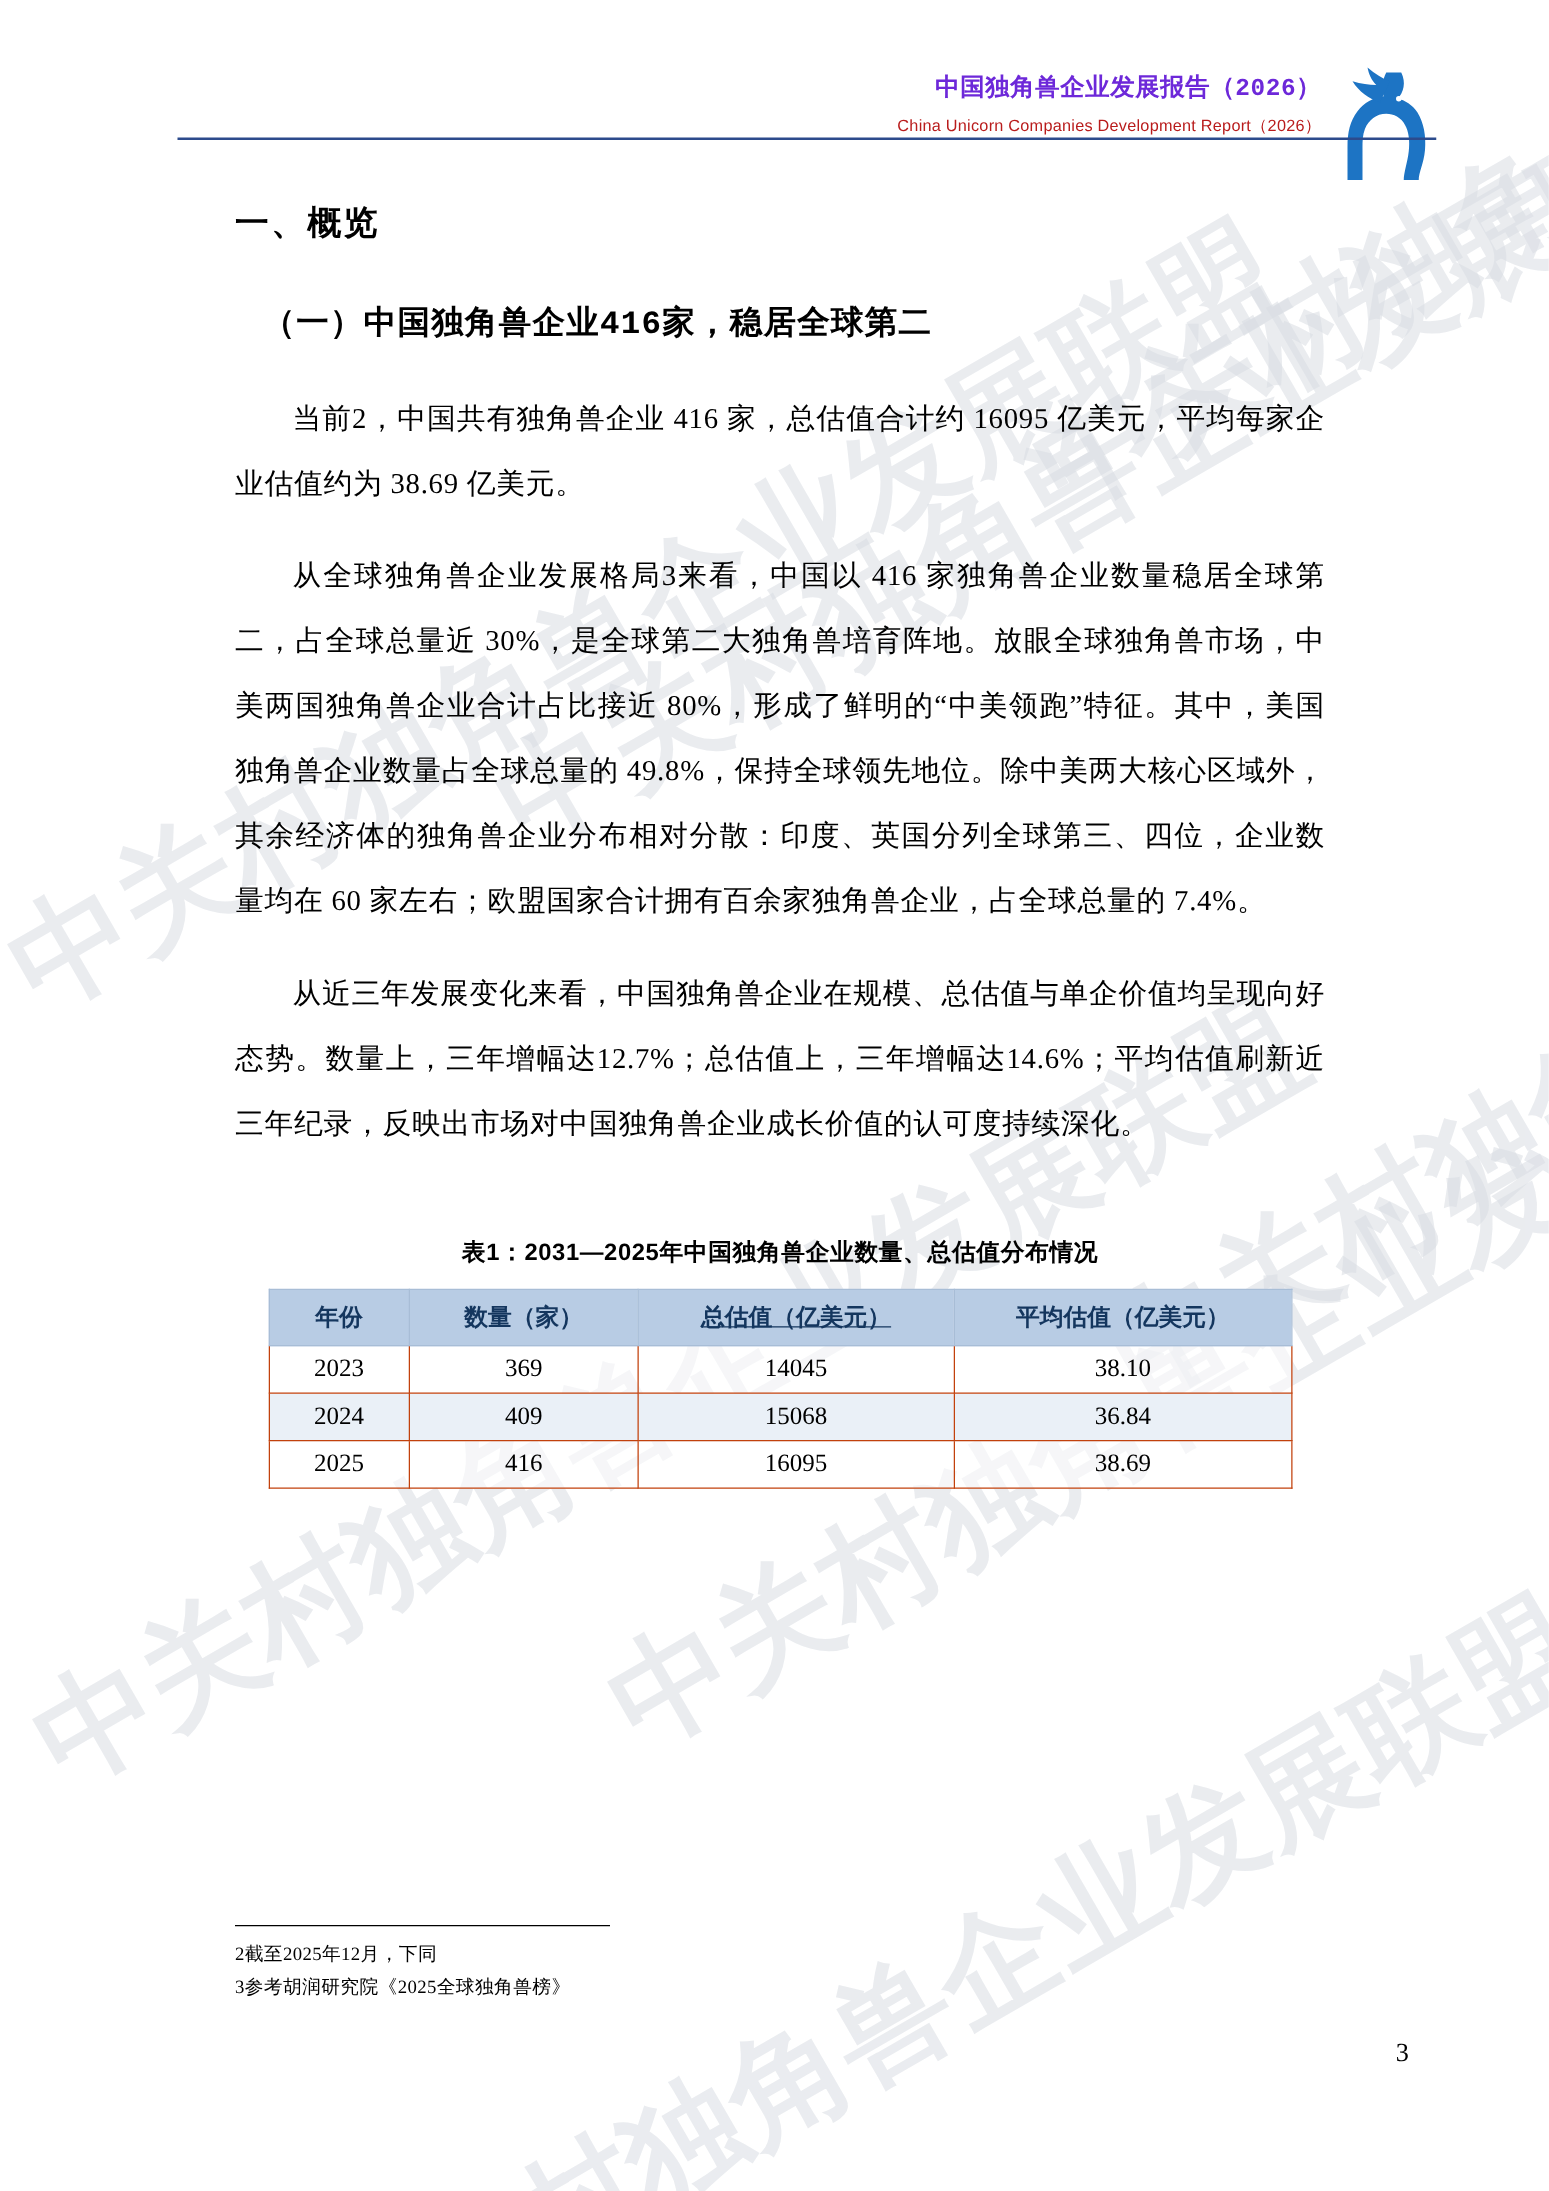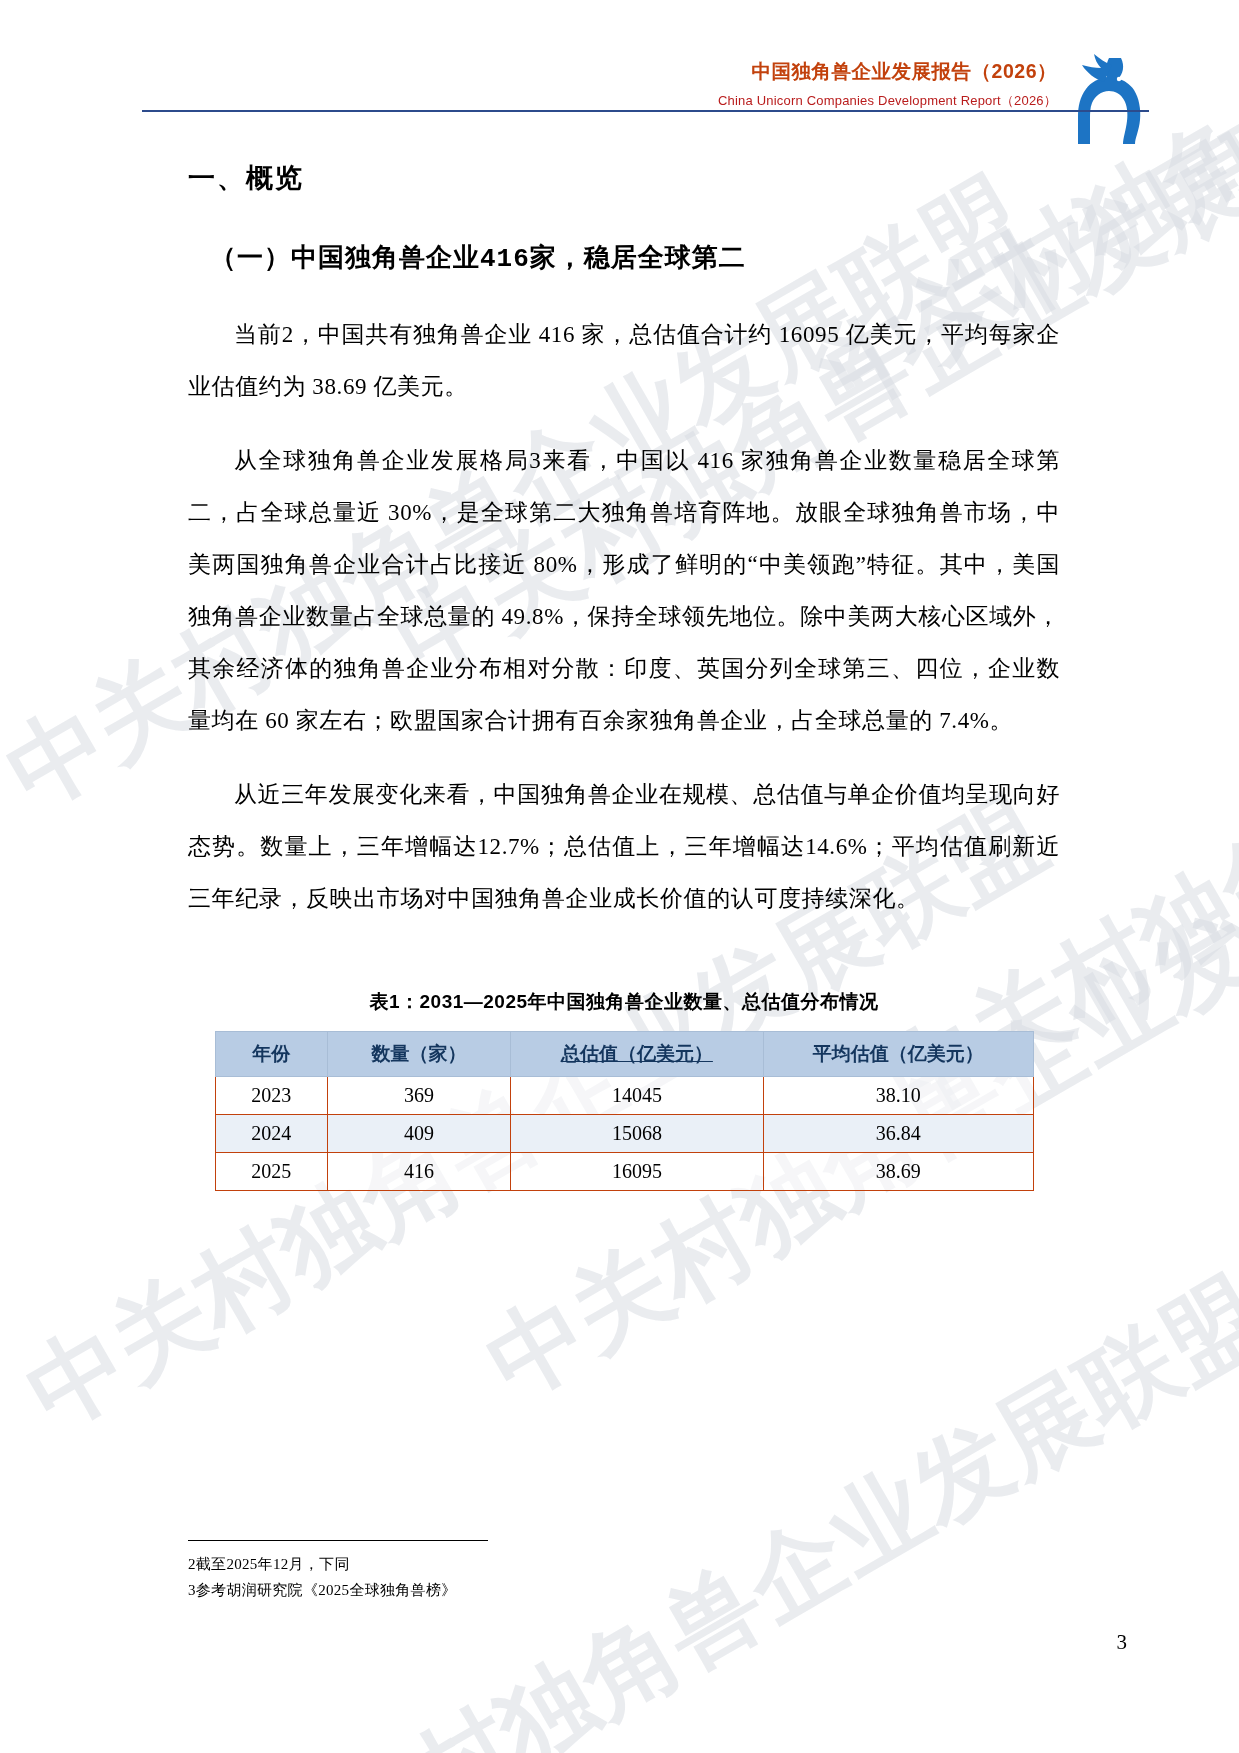--- a/index.html
+++ b/index.html
@@ -51,24 +51,24 @@
     height: 2px;
     background: #2c4b8c;
   }
   .header-titles {
     position: absolute;
     right: 92px;
     top: 0;
     text-align: right;
   }
   .header-title-cn {
-    font-family: Liberation Sans, sans-serif;
+    font-family: Liberation Mono, monospace;
     font-weight: 700;
     font-size: 19.5px;
-    color: #c2410c;
+    color: #6d28d9;
     letter-spacing: 0.5px;
     line-height: 1.35;
   }
   .header-title-en {
     font-family: "Liberation Sans", sans-serif;
     font-size: 13px;
     color: #b91c1c;
     margin-top: 8px;
     letter-spacing: 0.2px;
   }

